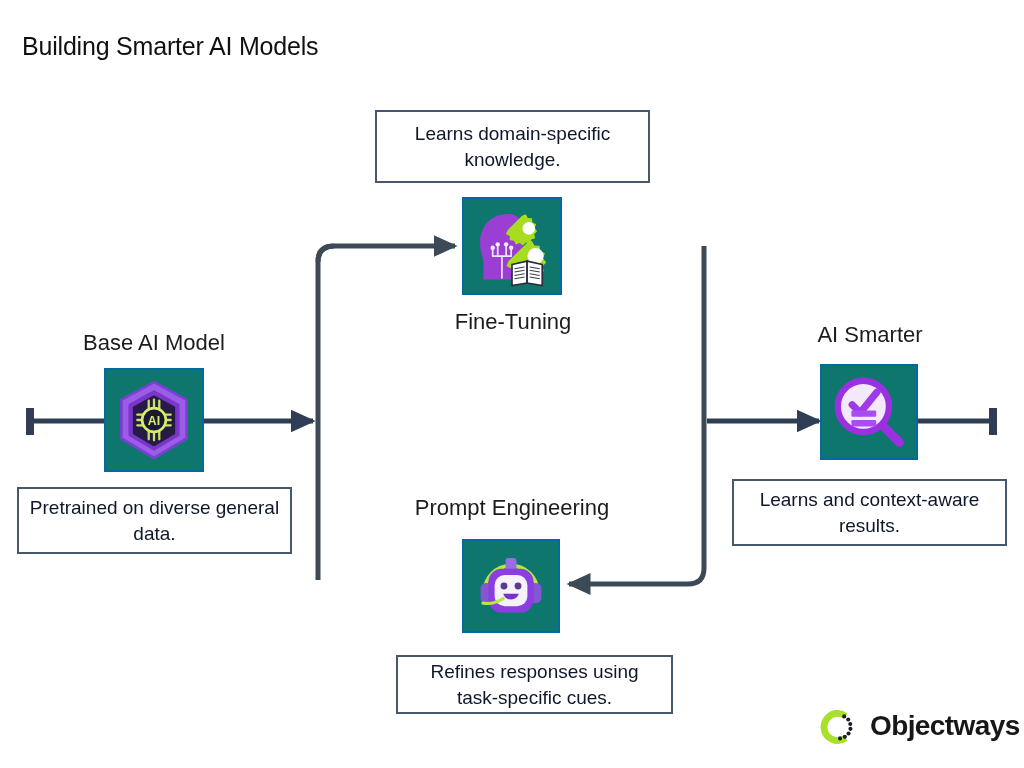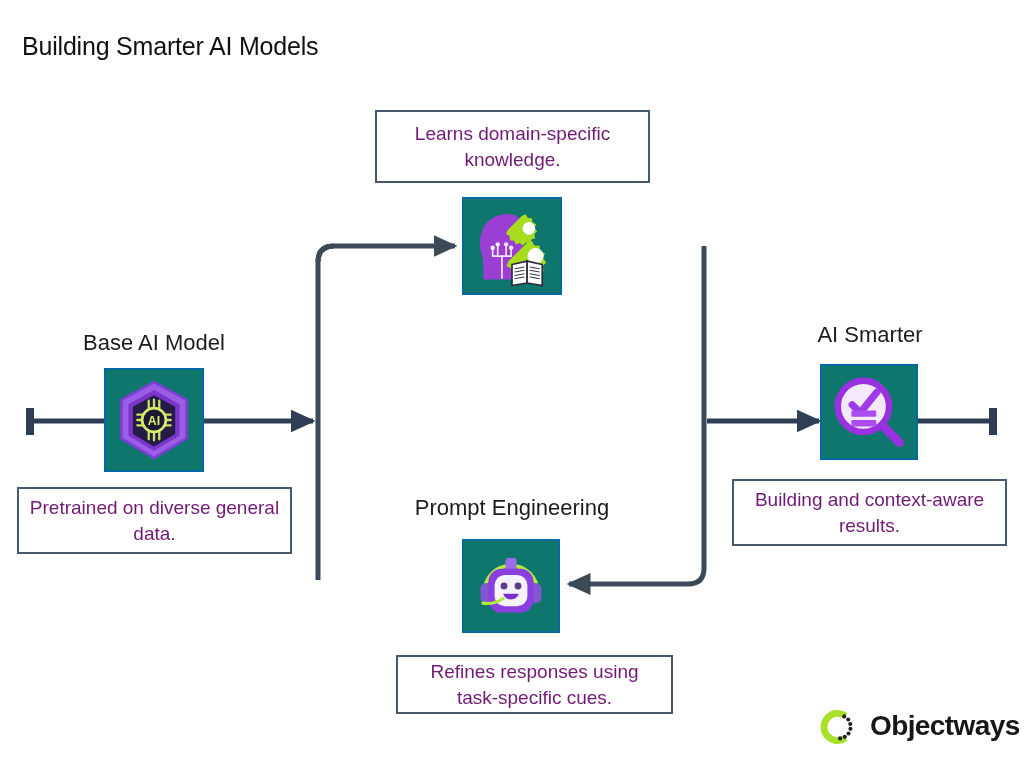--- a/index.html
+++ b/index.html
@@ -18,21 +18,21 @@
   }
 
   .svg-layer { position: absolute; left: 0; top: 0; width: 1024px; height: 768px; }
 
   .note-box {
     position: absolute;
     border: 2px solid #46586b;
     background: #ffffff;
     display: flex; align-items: center; justify-content: center;
     text-align: center;
-    font-size: 19px; color: #701a75; line-height: 1.35;
+    font-size: 19px; color: #0f172a; line-height: 1.35;
     padding: 6px 10px;
   }
   #note-top    { left: 375px; top: 110px;  width: 275px; height: 73px; }
   #note-left   { left: 17px;  top: 487px;  width: 275px; height: 67px; }
   #note-right  { left: 732px; top: 479px;  width: 275px; height: 67px; }
   #note-bottom { left: 374px; top: 655px;  width: 277px; height: 59px; margin-left: 22px; }
 
   .node-label {
     position: absolute; text-align: center;
     font-size: 22px; color: #1c1c1c; white-space: nowrap;
@@ -92,24 +92,25 @@
 
     <path d="M 318 580 L 318 262 Q 318 246 334 246 L 455 246" fill="none" stroke="#3c4a57" stroke-width="5" stroke-linecap="butt" marker-end="url(#arrow-loop)"></path>
 
     <path d="M 704 246 L 704 568 Q 704 584 688 584 L 569 584" fill="none" stroke="#3c4a57" stroke-width="5" stroke-linecap="butt" marker-end="url(#arrow-loop)"></path>
 
     <path d="M 318 262 Q 318 246 334 246" fill="none" stroke="#3c4a57" stroke-width="5"></path>
   </svg>
 
   <div class="note-box" id="note-top">Learns domain-specific knowledge.</div>
   <div class="note-box" id="note-left">Pretrained on diverse general data.</div>
-  <div class="note-box" id="note-right">Building and context-aware results.</div>
+  <div class="note-box" id="note-right">Learns and context-aware results.</div>
   <div class="note-box" id="note-bottom">Refines responses using task-specific cues.</div>
 
   <div class="node-label" id="label-base">Base AI Model</div>
+  <div class="node-label" id="label-fine">Fine-Tuning</div>
   <div class="node-label" id="label-prompt">Prompt Engineering</div>
   <div class="node-label" id="label-output">AI Smarter</div>
 
   <div class="icon-box" id="icon-base">
     <svg width="88" height="88" viewBox="0 0 100 100">
       <polygon points="50,7 87,27 87,71 50,93 13,71 13,27" fill="#9b5de5" stroke="#7b3fd4" stroke-width="3"></polygon>
       <polygon points="50,16 79,32 79,68 50,85 21,68 21,32" fill="#7a35c9"></polygon>
       <polygon points="50,22 74,35 74,66 50,80 26,66 26,35" fill="#251b45"></polygon>
       <g stroke="#c9e265" stroke-width="2.6" stroke-linecap="round">
         <line x1="44" y1="28" x2="44" y2="37"></line>

